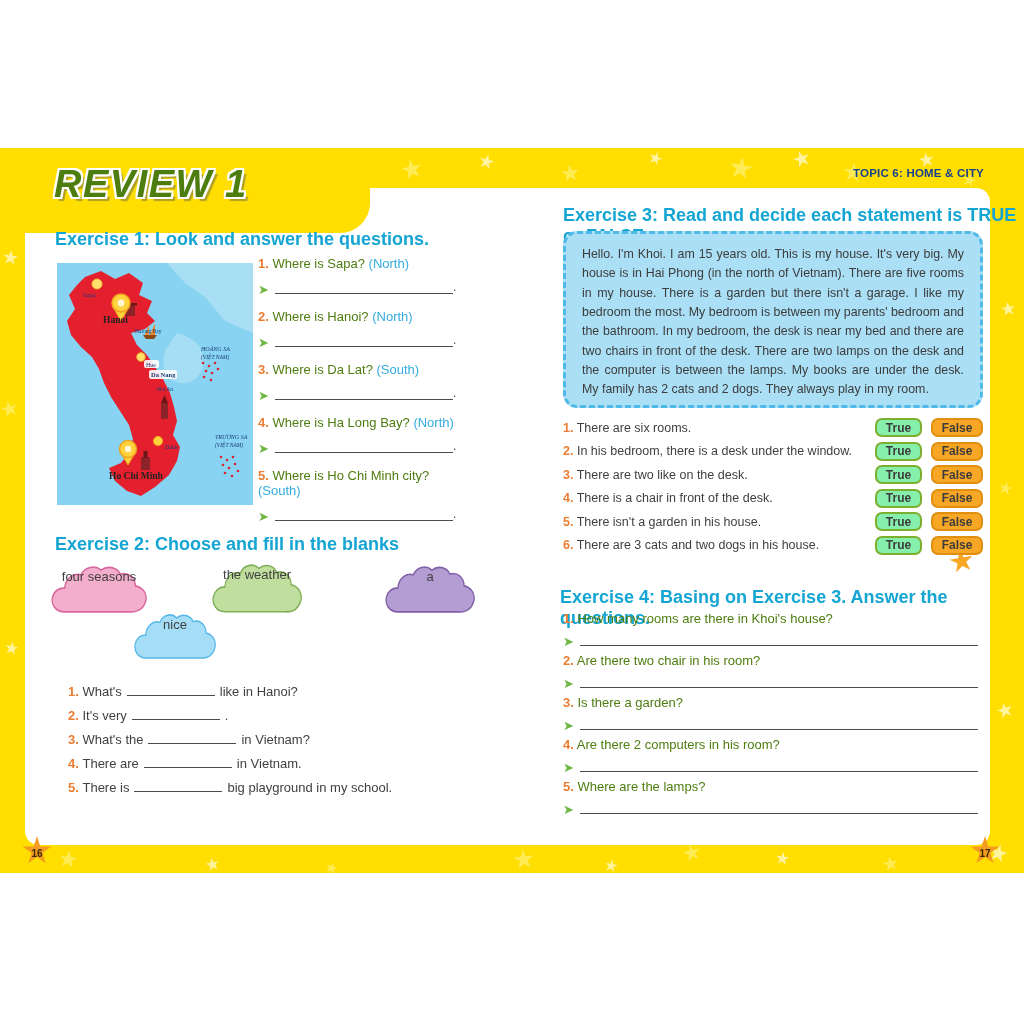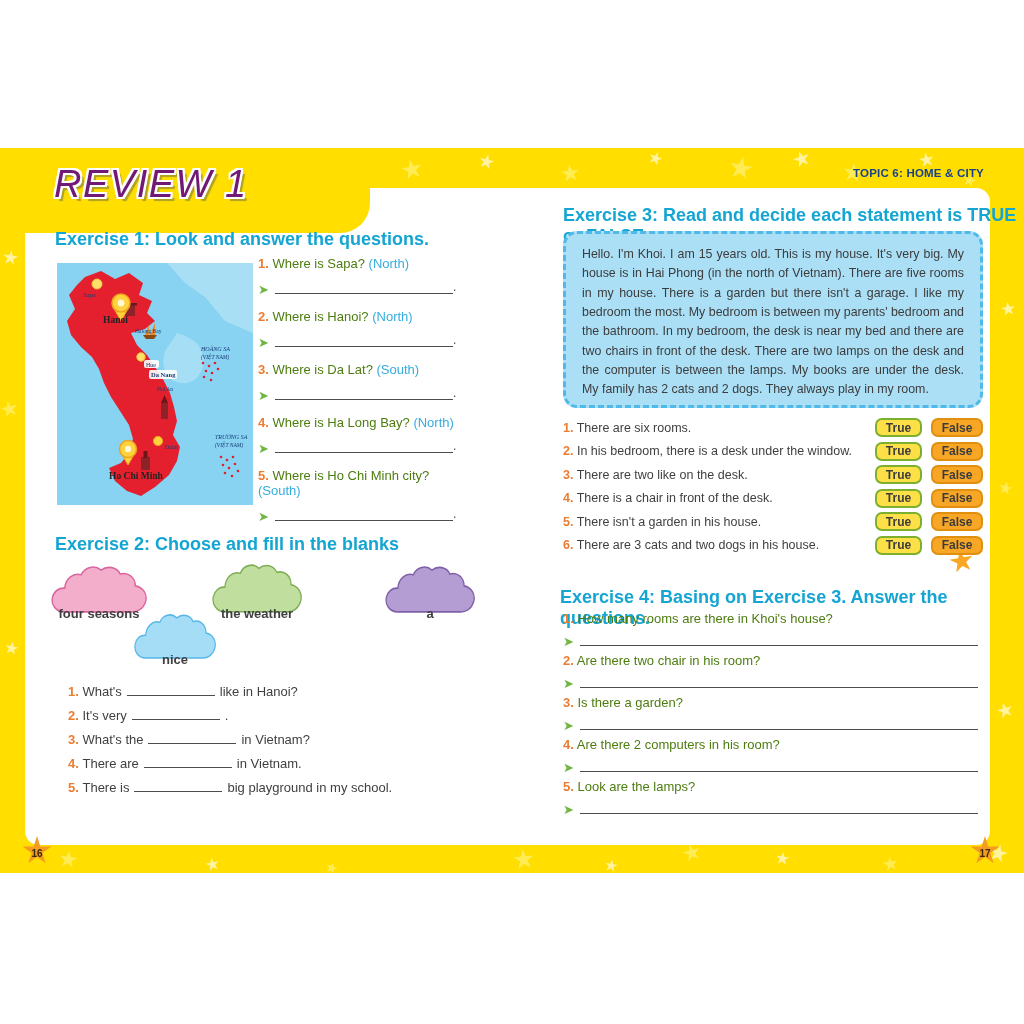--- a/index.html
+++ b/index.html
@@ -9,41 +9,41 @@
 
   
   .band{position:absolute;left:0;top:148px;width:1024px;height:725px;background:#FFDE00;}
   .deco-star{position:absolute;color:#FFEC55;user-select:none;line-height:1;}
   .deco-star.pale{color:#FFF3A0;}
   .deco-star.orange{color:#F9A825;}
 
   .page{position:absolute;left:25px;top:188px;width:965px;height:657px;background:#ffffff;border-radius:14px;}
   .banner{position:absolute;left:25px;top:188px;width:345px;height:45px;background:#FFDE00;border-bottom-right-radius:30px;}
 
-  .review-title{position:absolute;left:54px;top:163px;font-size:38px;font-weight:400;font-style:italic;
-    letter-spacing:1.5px;color:#701a75;
+  .review-title{position:absolute;left:54px;top:163px;font-size:38px;font-weight:700;font-style:italic;
+    letter-spacing:1.5px;color:#4d7c0f;
     text-shadow:-2px -2px 0 #fff,2px -2px 0 #fff,-2px 2px 0 #fff,2px 2px 0 #fff,0 -2px 0 #fff,0 2px 0 #fff,-2px 0 0 #fff,2px 0 0 #fff,4px 4px 1px rgba(25,45,110,.35);}
   .topic{position:absolute;right:40px;top:167px;font-size:11.5px;font-weight:bold;color:#16418F;letter-spacing:.2px;}
 
   .ex-heading{position:absolute;font-size:18px;font-weight:bold;color:#14A5D2;}
   .num{color:#EB7D33;font-weight:bold;}
   .hint{color:#35ACDE;}
   .qtext{color:#4d7c0f;}
 
   .q-block{position:absolute;left:258px;top:256px;width:210px;}
   .q-item{height:53px;font-size:13px;}
   .ans{display:flex;align-items:flex-end;margin-top:9px;}
   .arrow{color:#6FB643;font-size:13px;margin-right:6px;line-height:1;transform:translateY(2px);}
   .line{display:inline-block;border-bottom:1.5px solid #4c4c4c;height:11px;}
   .line.w185{width:178px;} .line.w88{width:88px;} .line.w400{width:398px;}
   .line-end{font-size:12px;color:#4c4c4c;}
 
   .map-wrap{position:absolute;left:57px;top:263px;width:196px;height:242px;}
 
-  .cloud{position:absolute;display:flex;align-items:flex-end;justify-content:center;font-weight:bold;}
+  .cloud{position:absolute;display:flex;align-items:flex-start;justify-content:center;}
   .cloud svg{position:absolute;inset:0;width:100%;height:100%;}
   .cloud span{position:relative;font-size:13px;color:#3f3f3f;top:6px;}
   .cloud.pink svg path{fill:#F2AECB;stroke:#D9669F;}
   .cloud.green svg path{fill:#C0DF9E;stroke:#7FAE58;}
   .cloud.purple svg path{fill:#B49DD2;stroke:#7E5FA8;}
   .cloud.blue svg path{fill:#A6DDF6;stroke:#54B7E8;}
   .cloud.orange svg path{fill:#FAC484;stroke:#EC8E33;}
 
   .sent-block{position:absolute;left:68px;top:684px;font-size:13px;}
   .sent{height:24px;display:flex;align-items:baseline;white-space:nowrap;}
@@ -52,21 +52,21 @@
   .passage-box{position:absolute;left:563px;top:231px;width:420px;height:177px;background:#ABDFF6;
     border:3px dashed #4FB9E9;border-radius:14px;box-sizing:border-box;padding:11px 16px;
     font-size:12.4px;line-height:1.56;text-align:justify;color:#3c3c3c;}
 
   .tf-block{position:absolute;left:563px;top:419px;width:420px;font-size:12.5px;}
   .tf-intro{margin-bottom:8px;}
   .tf-row{display:flex;align-items:center;height:17px;margin-bottom:6.5px;}
   .tf-row .stmt{flex:1;}
   .btn{display:flex;align-items:center;justify-content:center;height:19px;border-radius:7px;
        font-size:12px;font-weight:bold;color:#3c3c3c;box-sizing:border-box;cursor:pointer;}
-  .btn.true{width:47px;background:#fde047;border:2px solid #7DAF2E;margin-right:9px;}
+  .btn.true{width:47px;background:#86efac;border:2px solid #7DAF2E;margin-right:9px;}
   .btn.false{width:52px;background:#F7A725;border:2px solid #E08F0F;}
 
   .ex4-block{position:absolute;left:563px;top:611px;width:420px;font-size:13px;}
   .ex4-item{height:42px;}
   .ex4-item .ans{margin-top:7px;}
 
   .page-badge{position:absolute;width:30px;height:30px;background:#F49B21;
     clip-path:polygon(50% 0%,61% 35%,98% 35%,68% 57%,79% 91%,50% 70%,21% 91%,32% 57%,2% 35%,39% 35%);
     display:flex;align-items:center;justify-content:center;}
   .page-badge span{font-size:10px;font-weight:bold;color:#3a2a00;margin-top:4px;}
@@ -334,21 +334,21 @@
         </div>
     </div>
     <div class="ex4-item">
       <div><span class="num">4.</span> <span class="qtext">Are there 2 computers in his room?</span></div>
       <div class="ans">
           <span class="arrow">➤</span>
           <span class="line w400"></span>
         </div>
     </div>
     <div class="ex4-item">
-      <div><span class="num">5.</span> <span class="qtext">Look are the lamps?</span></div>
+      <div><span class="num">5.</span> <span class="qtext">Where are the lamps?</span></div>
       <div class="ans">
           <span class="arrow">➤</span>
           <span class="line w400"></span>
         </div>
     </div>
   </div>
 
   <div class="page-badge" style="left:22px;top:836px;">
     <span>16</span>
   </div>

